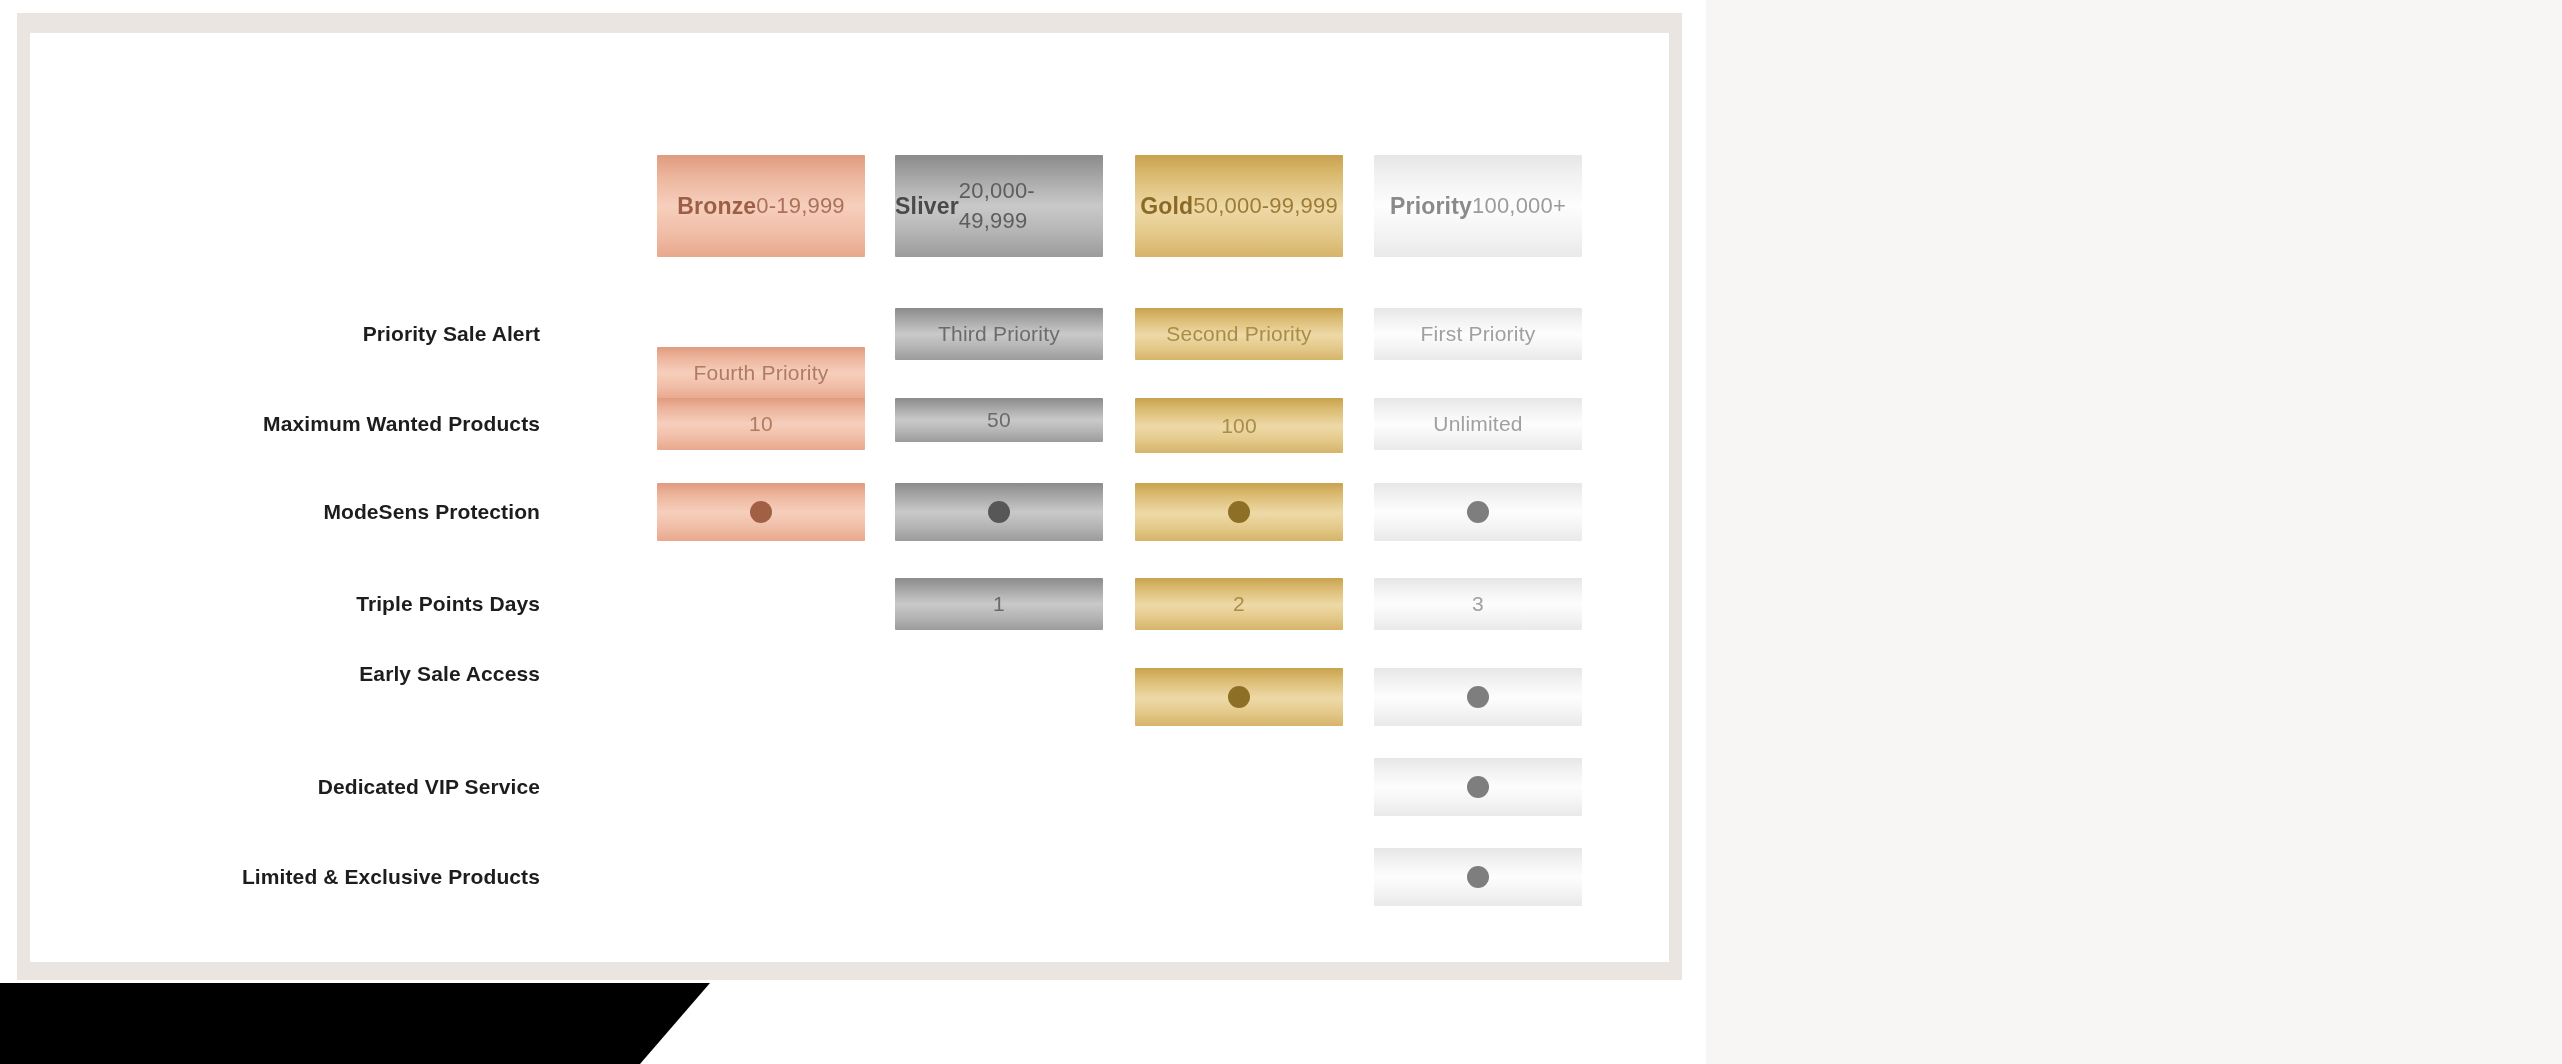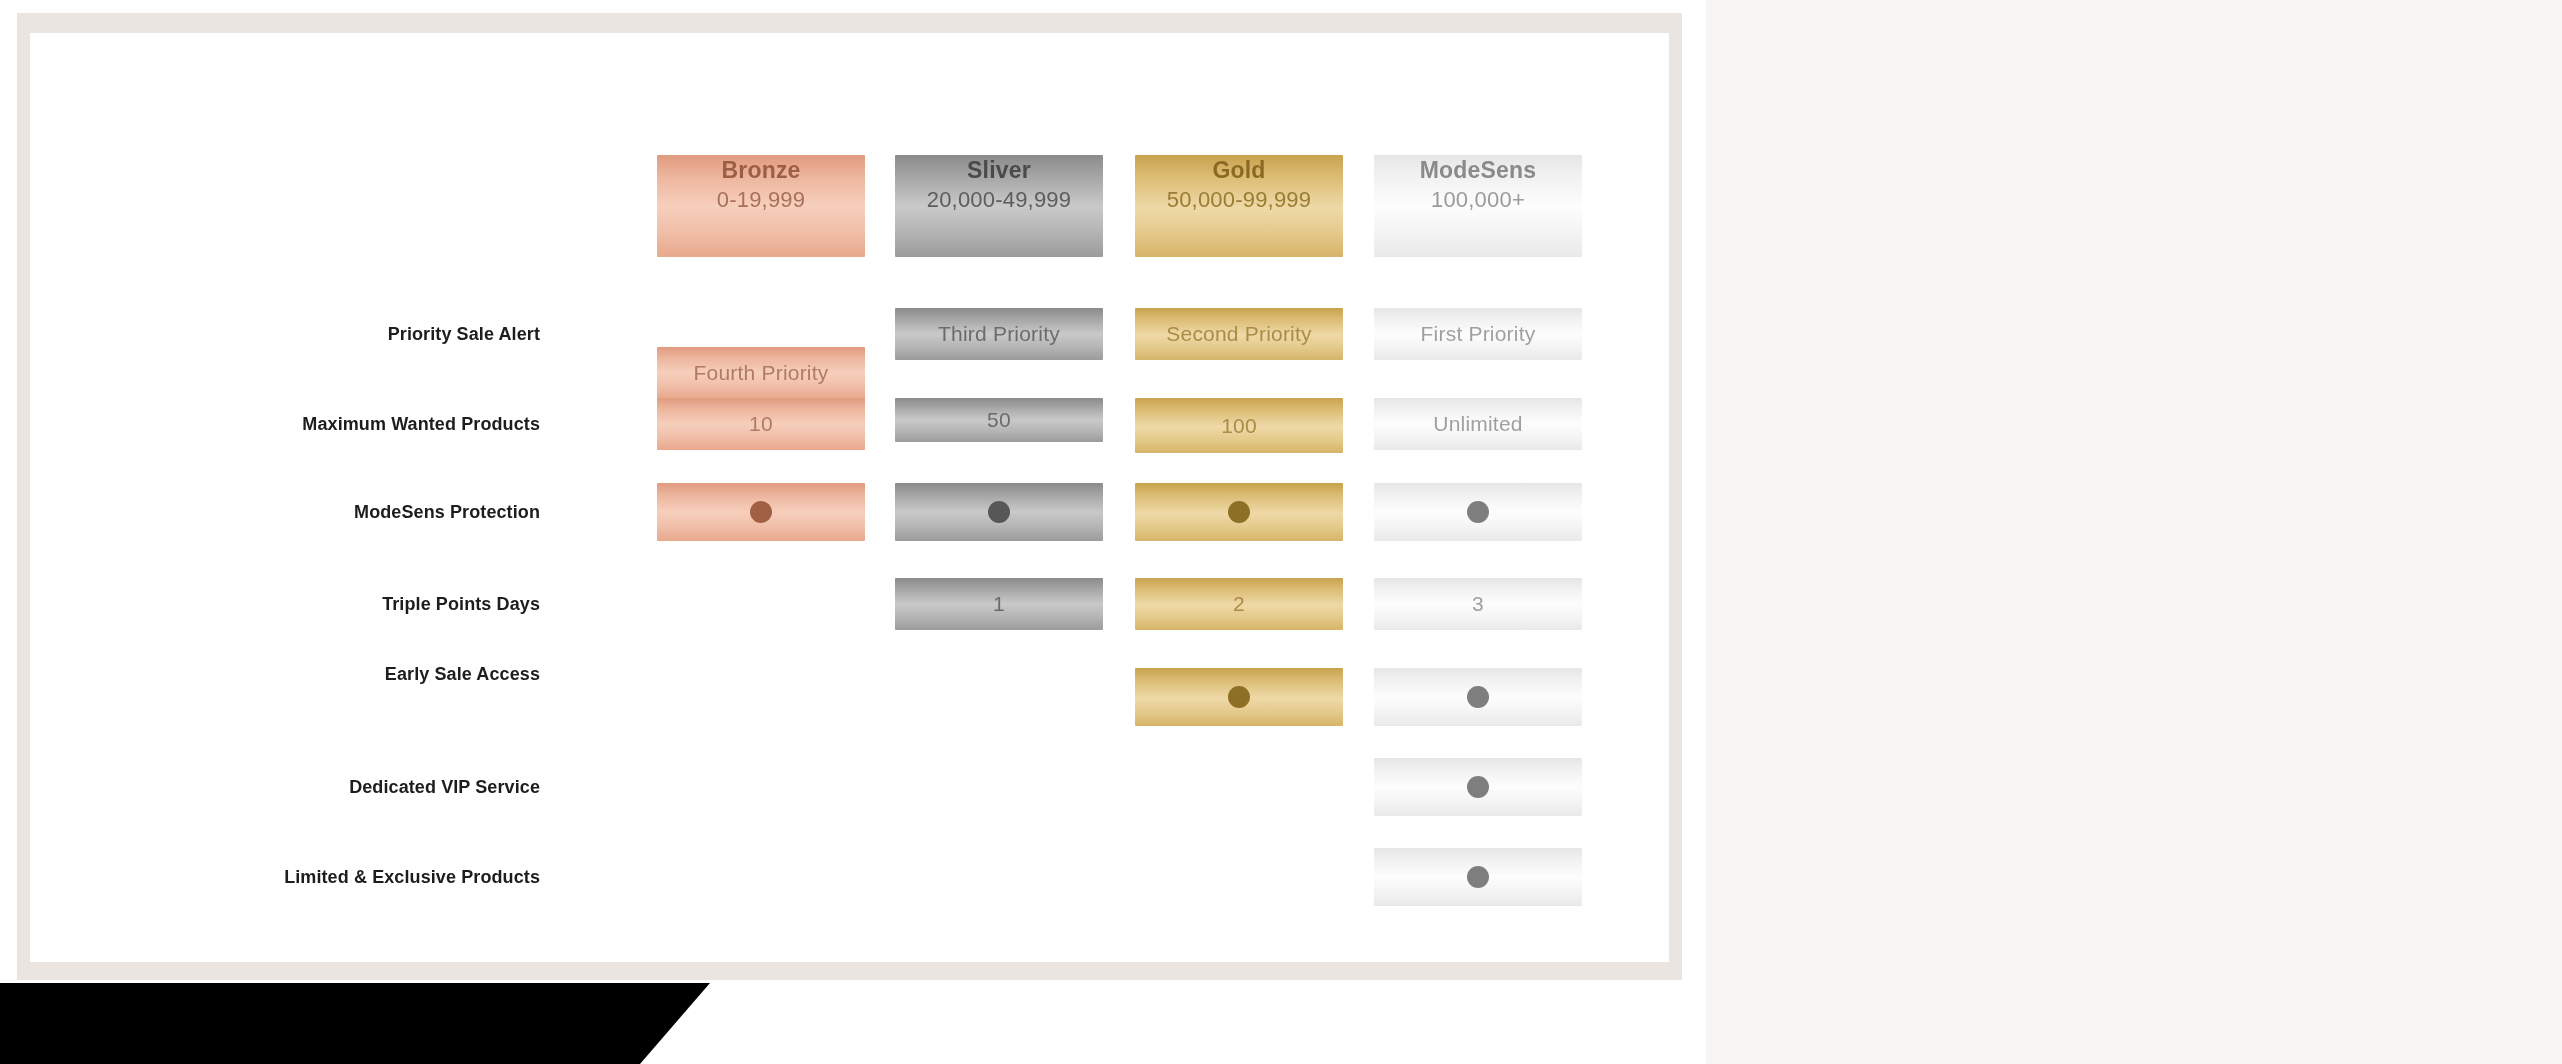--- a/index.html
+++ b/index.html
@@ -75,35 +75,36 @@
     top: 0;
     width: 510px;
     height: 929px;
   }
 
   .row-label {
     position: absolute;
     right: 0;
     width: 510px;
     text-align: right;
-    font-size: 18px;
+    font-size: 21px;
     font-weight: 700;
     color: #1d1d1d;
     letter-spacing: 0.1px;
     line-height: 26px;
   }
 
   
   .tier-card {
     position: absolute;
     width: 208px;
     height: 102px;
     display: flex;
-    flex-direction: column;
+    flex-direction: row;
     align-items: center;
+    justify-content: center;
     border-radius: 1px;
   }
 
   .tier-name {
     font-size: 23px;
     font-weight: 700;
     line-height: 30px;
     letter-spacing: 0.2px;
   }
 
@@ -203,21 +204,21 @@
           </div>
           <div class="tier-card t-silver" style="left: 865px; top: 122px;">
             <div class="tier-name">Sliver</div>
             <div class="tier-range">20,000-49,999</div>
           </div>
           <div class="tier-card t-gold" style="left: 1105px; top: 122px;">
             <div class="tier-name">Gold</div>
             <div class="tier-range">50,000-99,999</div>
           </div>
           <div class="tier-card t-platinum" style="left: 1344px; top: 122px;">
-            <div class="tier-name">ModeSens</div>
+            <div class="tier-name">Priority</div>
             <div class="tier-range">100,000+</div>
           </div>
           <div class="cell t-bronze" style="left: 627px; top: 275px; height: 52px; margin-top: 39px;">
             <span class="cell-text">Fourth Priority</span>
           </div>
           <div class="cell t-silver" style="left: 865px; top: 275px; height: 52px;">
             <span class="cell-text">Third Priority</span>
           </div>
           <div class="cell t-gold" style="left: 1105px; top: 275px; height: 52px;">
             <span class="cell-text">Second Priority</span>

